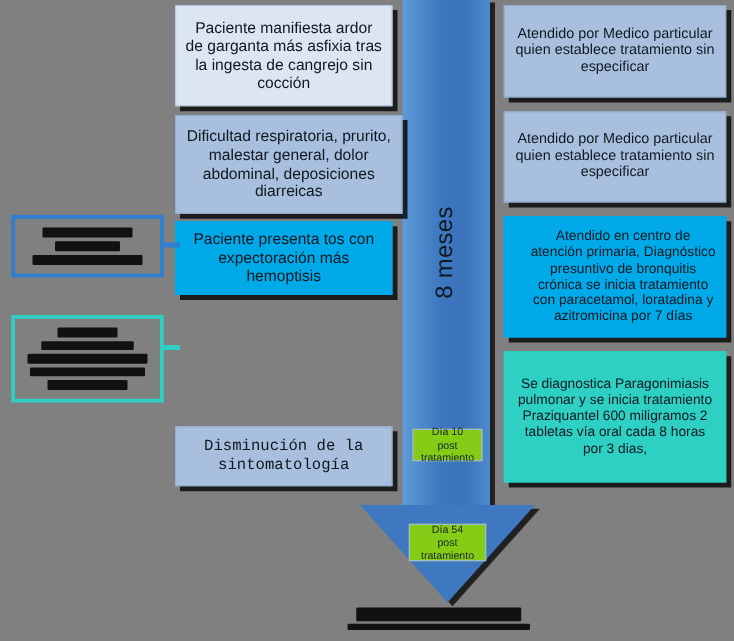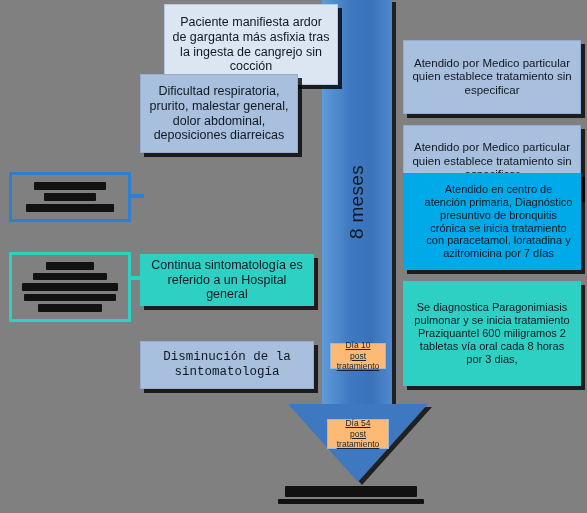--- a/index.html
+++ b/index.html
@@ -27,21 +27,21 @@
     align-items: center;
     justify-content: center;
     text-align: center;
     color: #101820;
     line-height: 1.18;
     padding: 3px 7px;
     box-shadow: 4px 4px 0 rgba(0,0,0,0.78);
   }
   .box .txt { display: block; width: 100%; }
 
-  .fill-lightblue  { background: #dce6f2; border: 1px solid #b9c9de; margin-left: 24px; }
+  .fill-lightblue  { background: #dce6f2; border: 1px solid #b9c9de; }
   .fill-midblue    { background: #a8c0de; border: 1px solid #93aed1; }
   .fill-cyan       { background: #00a9e8; border: 1px solid #00a9e8; }
   .fill-teal       { background: #2ed0c4; border: 1px solid #2ed0c4; }
 
   
   #center-bar {
     position: absolute;
     left: 322px;
     top: 0px;
     width: 70px;
@@ -64,32 +64,31 @@
     transform: rotate(-90deg);
     white-space: nowrap;
     font-size: 19px;
     color: #101820;
     letter-spacing: .3px;
   }
 
   
   .daychip {
     position: absolute;
-    background: #fdba74;
+    background: #84cc16;
     border: 1px solid #9fb8d6;
     color: #1a2430;
     font-size: 8.5px;
     line-height: 1.25;
     text-align: center;
     display: flex;
     align-items: center;
     justify-content: center;
     padding: 2px 14px;
     box-sizing: border-box;
-    text-decoration: underline;
   }
 
   
   #arrow-head {
     position: absolute;
     left: 288px;
     top: 404px;
     width: 0;
     height: 0;
     border-left: 70px solid transparent;
@@ -135,21 +134,21 @@
     width: 150px;
     display: flex;
     flex-direction: column;
     align-items: center;
     gap: 2px;
   }
   #bottom-caption .redline.big { height: 11px; width: 132px; }
   #bottom-caption .redline.sm  { height: 5px;  width: 146px; }
 
   .t13 { font-size: 12.5px; }
-  .t12 { font-size: 11.5px; margin-top: 36px; }
+  .t12 { font-size: 11.5px; }
   .t115{ font-size: 11px;  }
 </style>
 </head>
 <body>
 
 <div id="canvas">
 
   <div id="center-bar"></div>
   <div id="center-label">
     <span class="rot">8 meses</span>
@@ -157,28 +156,28 @@
 
   <div id="arrow-head"></div>
 
   <div class="daychip" style="left:330px; top:343px; width:56px; height:26px;">Día 10 post tratamiento</div>
   <div class="daychip" style="left:327px; top:419px; width:62px; height:30px;">Día 54 post tratamiento</div>
 
   <div class="box fill-lightblue t13" style="left:140px; top:4px; width:174px; height:81px;">
     <span class="txt">Paciente manifiesta ardor de garganta más asfixia tras la ingesta de cangrejo sin cocción</span>
   </div>
 
-  <div class="box fill-midblue t13" style="left:140px; top:74px; width:158px; height:79px;">
+  <div class="box fill-midblue t13" style="left:140px; top:92px; width:182px; height:79px;">
     <span class="txt">Dificultad respiratoria, prurito, malestar general, dolor abdominal, deposiciones diarreicas</span>
   </div>
 
-
-  <div class="box fill-teal t13" style="left:140px; top:254px; width:174px; height:52px;">
-    <span class="txt">Continua sintomatología es referido a un Hospital general</span>
-  </div>
+  <div class="box fill-cyan t13" style="left:140px; top:177px; width:174px; height:59px;">
+    <span class="txt">Paciente presenta tos con expectoración más hemoptisis</span>
+  </div>
+
 
   <div class="box fill-midblue t13" style="left:140px; top:341px; width:174px; height:48px;font-family:Liberation Mono, monospace;">
     <span class="txt">Disminución de la sintomatología</span>
   </div>
 
   <div class="box fill-midblue t12" style="left:403px; top:4px; width:178px; height:74px;">
     <span class="txt">Atendido por Medico particular quien establece tratamiento sin especificar</span>
   </div>
 
   <div class="box fill-midblue t12" style="left:403px; top:89px; width:178px; height:73px;">

